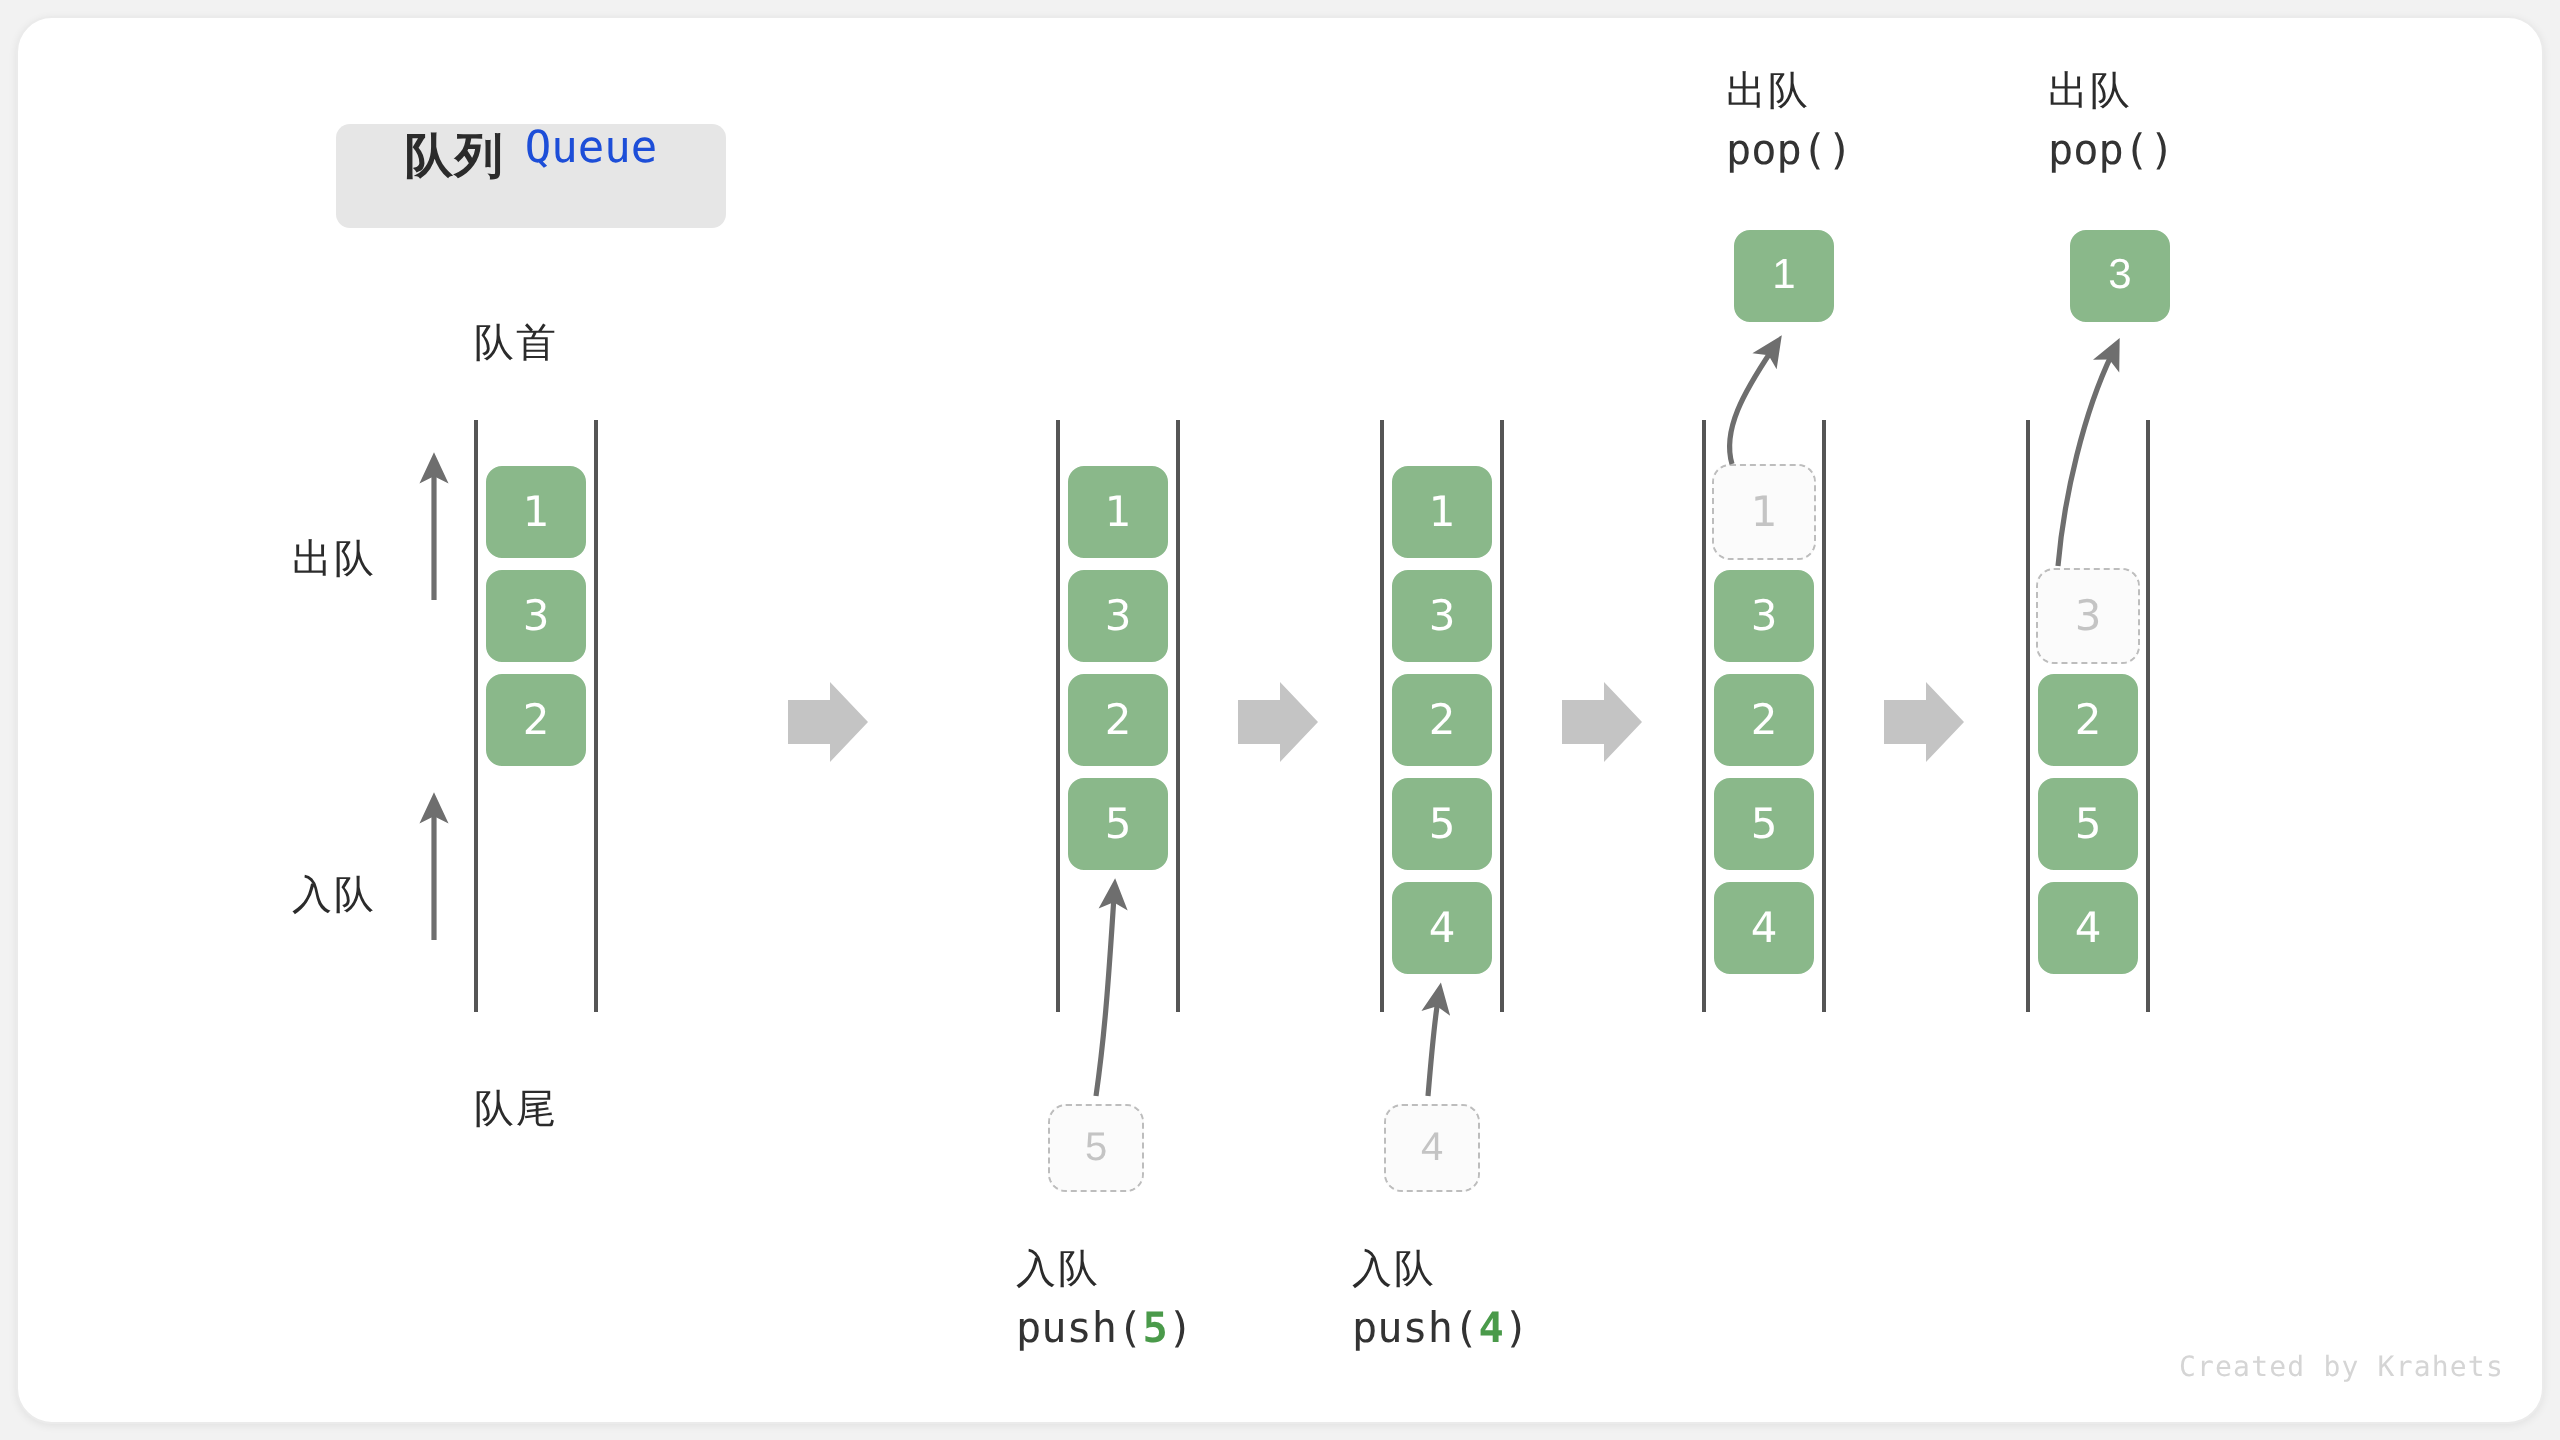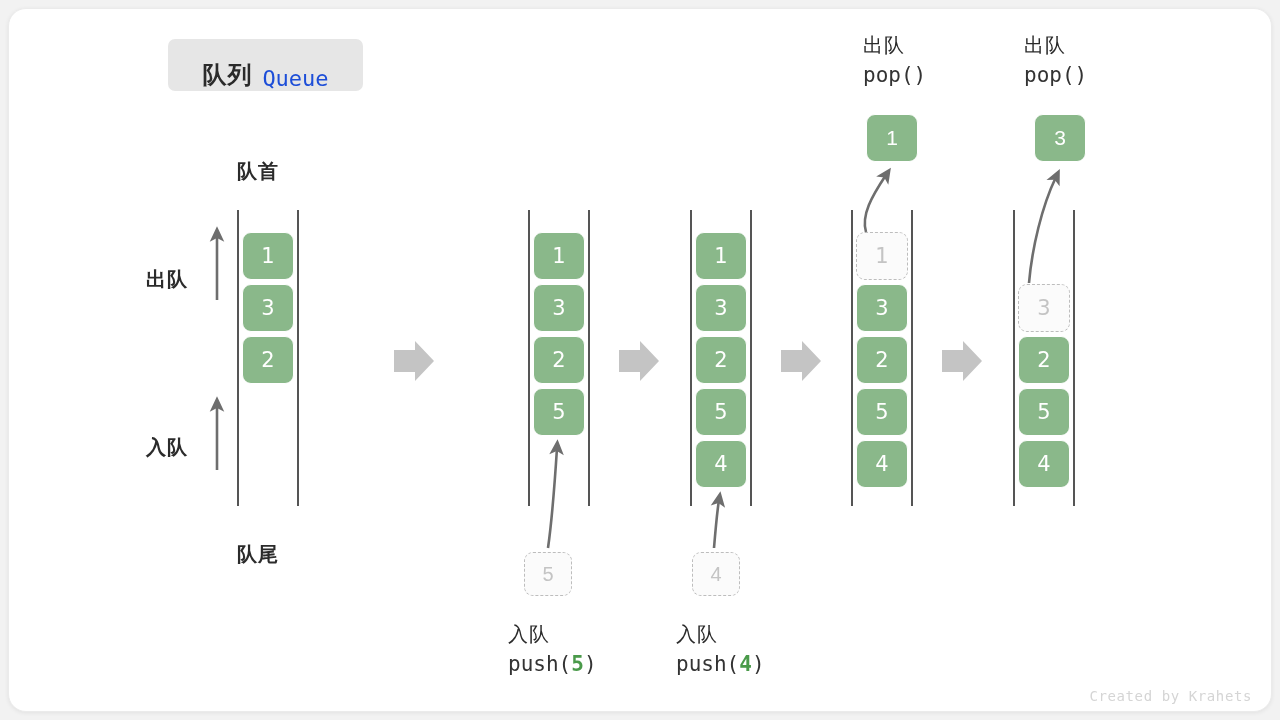--- a/index.html
+++ b/index.html
@@ -22,46 +22,46 @@
     width: 1264px; height: 704px;
     background: #ffffff;
     border-radius: 18px;
     border: 1px solid #ebebeb;
     box-shadow: 0 1px 4px rgba(0,0,0,0.07);
   }
 
   
   .title-badge {
     position: absolute;
-    left: 168px; top: 39px;
+    left: 168px; top: 62px;
     width: 195px; height: 52px;
     background: #e6e6e6;
     border-radius: 7px;
     display: flex;
-    align-items: flex-end;
+    align-items: flex-start;
     justify-content: center;
     gap: 10px;
   }
   .title-cn {
     font-size: 24px;
     font-weight: bold;
     color: #2b2b2b;
     letter-spacing: 1px;
   }
   .title-en {
     font-family: "DejaVu Sans Mono", "Liberation Mono", monospace;
     font-size: 22px;
     color: #1d4ed8;
   }
 
   
   .lbl-cn {
     position: absolute;
     font-size: 20px;
-    font-weight: bold;
+    font-weight: normal;
     color: #2b2b2b;
     white-space: nowrap;
     letter-spacing: 1px;
   }
   .caption {
     position: absolute;
     white-space: nowrap;
     text-align: left;
     line-height: 1.45;
   }
@@ -139,21 +139,21 @@
 
   svg.overlay {
     position: absolute;
     left: 0; top: 0;
     width: 1280px; height: 720px;
     pointer-events: none;
   }
 
   .credit {
     position: absolute;
-    right: 28px; bottom: 16px;
+    right: 28px; bottom: 28px;
     font-family: "DejaVu Sans Mono", "Liberation Mono", monospace;
     font-size: 14px;
     color: #d5d5d5;
     letter-spacing: 0.6px;
   }
 </style>
 </head>
 <body>
 
 <div id="canvas">

